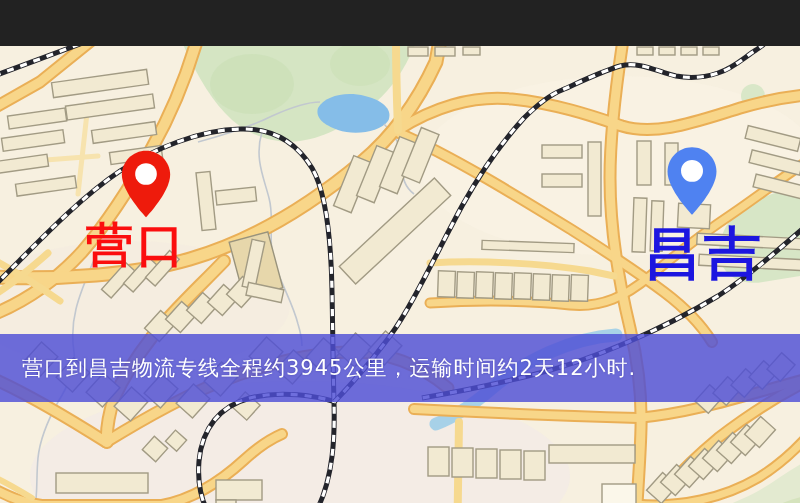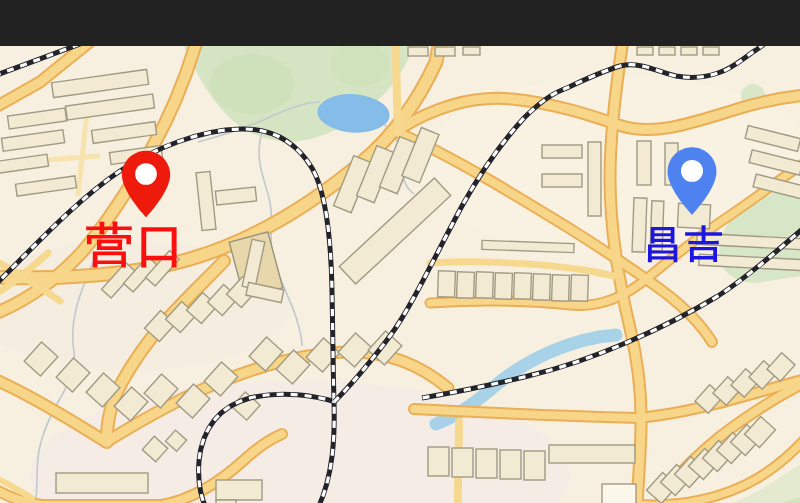--- a/index.html
+++ b/index.html
@@ -17,21 +17,21 @@
   .road-fill{fill:none;stroke:#f8d689;stroke-linecap:round;stroke-linejoin:round;}
   .road-minor{fill:none;stroke:#f6d98f;stroke-linecap:round;stroke-linejoin:round;}
   .road-pale{fill:none;stroke:#f7e3ae;stroke-linecap:round;}
   .rail-base{fill:none;stroke:#23242b;stroke-width:5;}
   .rail-dash{fill:none;stroke:#ffffff;stroke-width:3.2;stroke-dasharray:7 7;}
   .river{fill:none;stroke:#c2c8cf;stroke-width:1.6;}
   .pin{position:absolute;}
   .place-label{position:absolute;font-weight:bold;line-height:1;white-space:nowrap;
     font-family:"Liberation Serif","DejaVu Serif",serif;}
   .label-origin{left:86px;top:176px;font-size:47px;color:#fb0e0e;letter-spacing:4px;}
-  .label-dest{left:644px;top:179px;font-size:38px;color:#1c16e0;letter-spacing:3px;}
+  .label-dest{left:644px;top:179px;font-size:57px;color:#1c16e0;letter-spacing:3px;}
   .banner{
     position:absolute;left:0;top:288px;width:800px;height:68px;
     background:rgba(78,78,213,0.82);
     display:flex;align-items:center;
   }
   .banner span{
     color:#ffffff;font-size:21px;padding-left:22px;letter-spacing:1px;
     text-shadow:0 0 2px rgba(60,60,160,.6);
   }
 </style>
@@ -256,14 +256,17 @@
   </svg>
 
   <svg class="pin" style="left:665px;top:99px" width="54" height="72" viewBox="0 0 32 42">
     <path d="M16 1C8 1 1.5 7.5 1.5 15.5 C1.5 26 16 41 16 41 C16 41 30.5 26 30.5 15.5 C30.5 7.5 24 1 16 1 Z" fill="#4f82f1"></path>
     <circle cx="16" cy="15" r="6.5" fill="#ffffff"></circle>
   </svg>
 
   <div class="place-label label-origin">营口</div>
   <div class="place-label label-dest">昌吉</div>
 
+  <div class="banner">
+    <span>营口到昌吉物流专线全程约3945公里，运输时间约2天12小时.</span>
+  </div>
 
 </div>
 
 </body></html>

